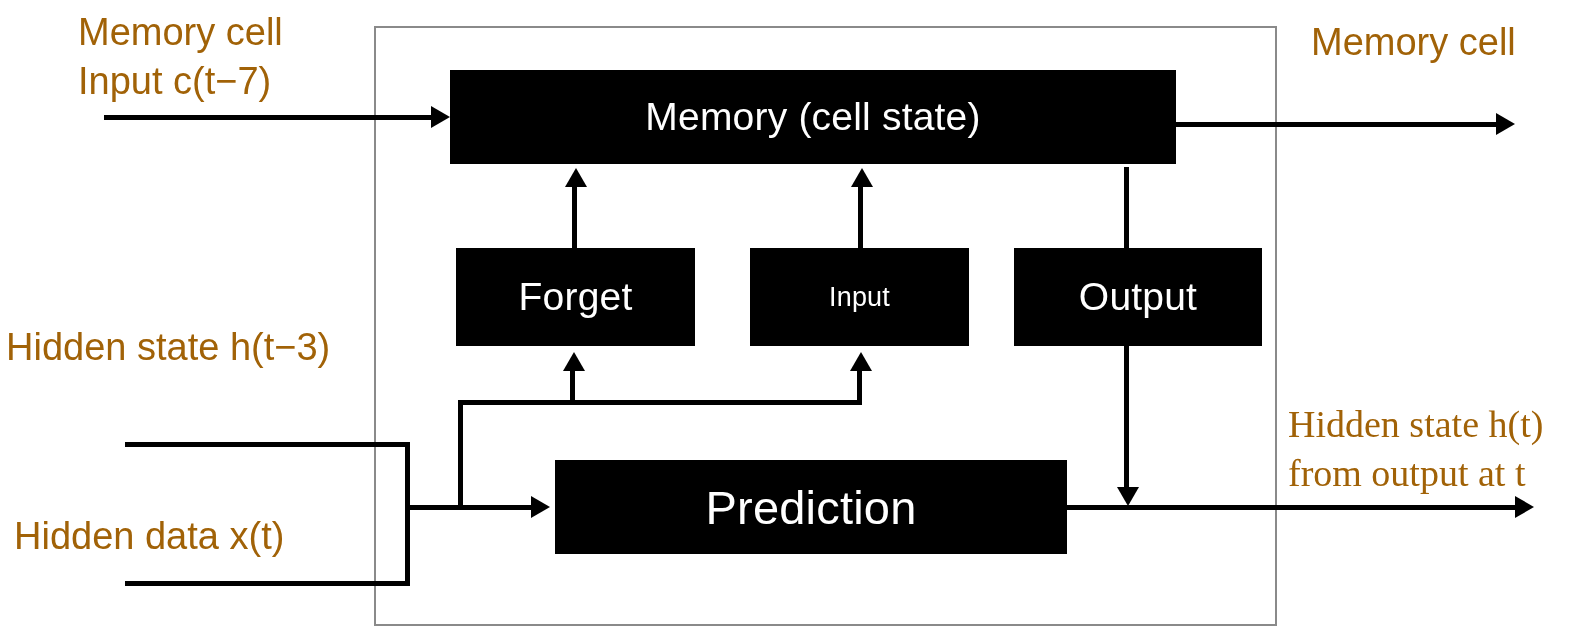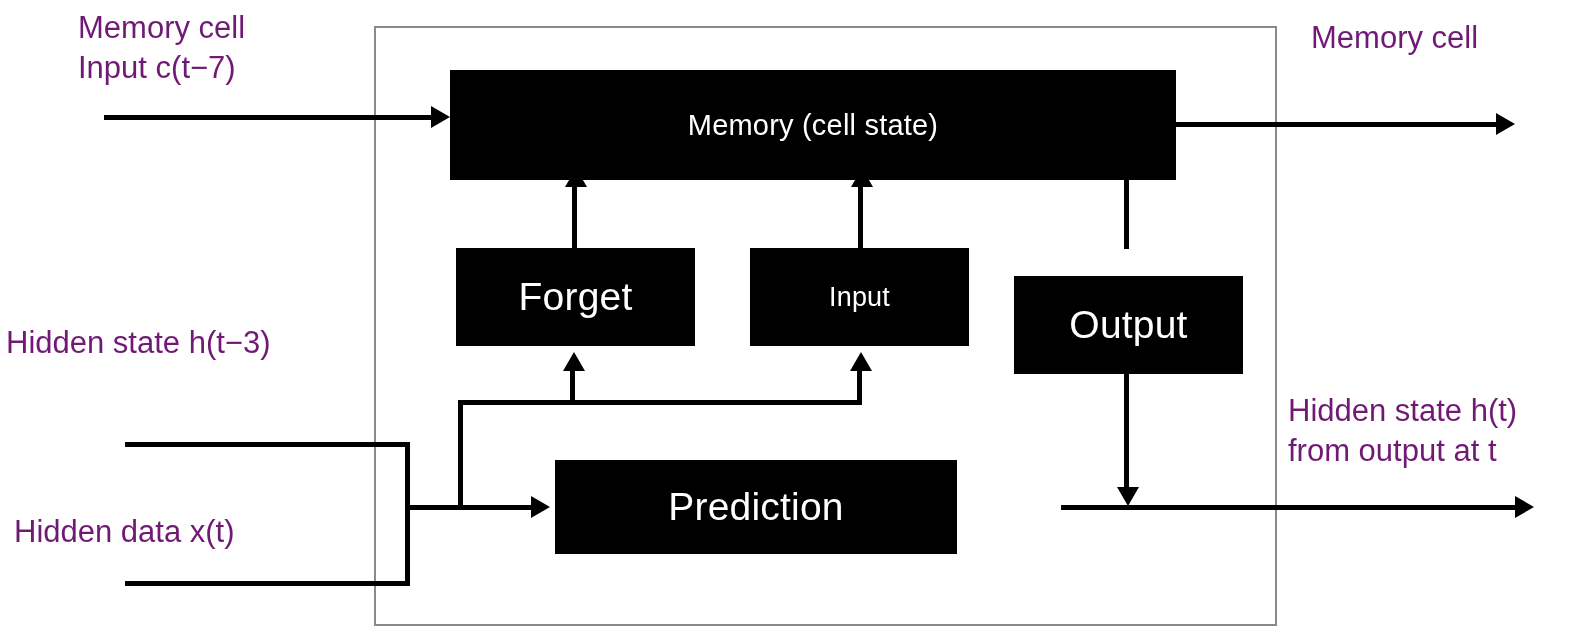--- a/index.html
+++ b/index.html
@@ -35,55 +35,54 @@
     background: #000000;
     color: #ffffff;
     display: flex;
     align-items: center;
     justify-content: center;
     box-sizing: border-box;
     letter-spacing: 0.2px;
     white-space: nowrap;
   }
   .block-memory {
-    left: 450px;  top: 70px;  width: 726px; height: 110px;
-    font-size: 29px;
+    left: 450px;  top: 70px;  width: 726px; height: 94px;
+    font-size: 39px;
     align-items: center;
   }
   .block-forget {
     left: 456px;  top: 248px; width: 239px; height: 98px;
     font-size: 39px;
   }
   .block-input {
     left: 750px;  top: 248px; width: 219px; height: 98px;
     font-size: 27px;
   }
   .block-output {
-    left: 1014px; top: 248px; width: 229px; height: 98px;
+    left: 1014px; top: 248px; width: 248px; height: 98px;
     font-size: 39px;
-    margin-top: 28px;
   }
   .block-prediction {
-    left: 555px;  top: 460px; width: 402px; height: 94px;
-    font-size: 39px;
+    left: 555px;  top: 460px; width: 512px; height: 94px;
+    font-size: 47px;
     justify-content: center;
   }
   
   .label {
     position: absolute;
-    color: #701a75;
-    font-size: 31px;
+    color: #a16207;
+    font-size: 38px;
     line-height: 1.28;
     white-space: nowrap;
   }
   .label-c-in     { left: 78px;   top: 8px; }
   .label-c-out    { left: 1311px; top: 18px; }
   .label-h-in     { left: 6px;    top: 323px; }
   .label-x-in     { left: 14px;   top: 512px; }
-  .label-h-out    { left: 1288px; top: 391px; }
+  .label-h-out    { left: 1288px; top: 400px; font-family: Liberation Serif, serif; }
 
   
   .wire {
     position: absolute;
     background: #000000;
   }
   .wire-h { height: 5px; }
   .wire-v { width: 5px; }
 
   .arrow {

